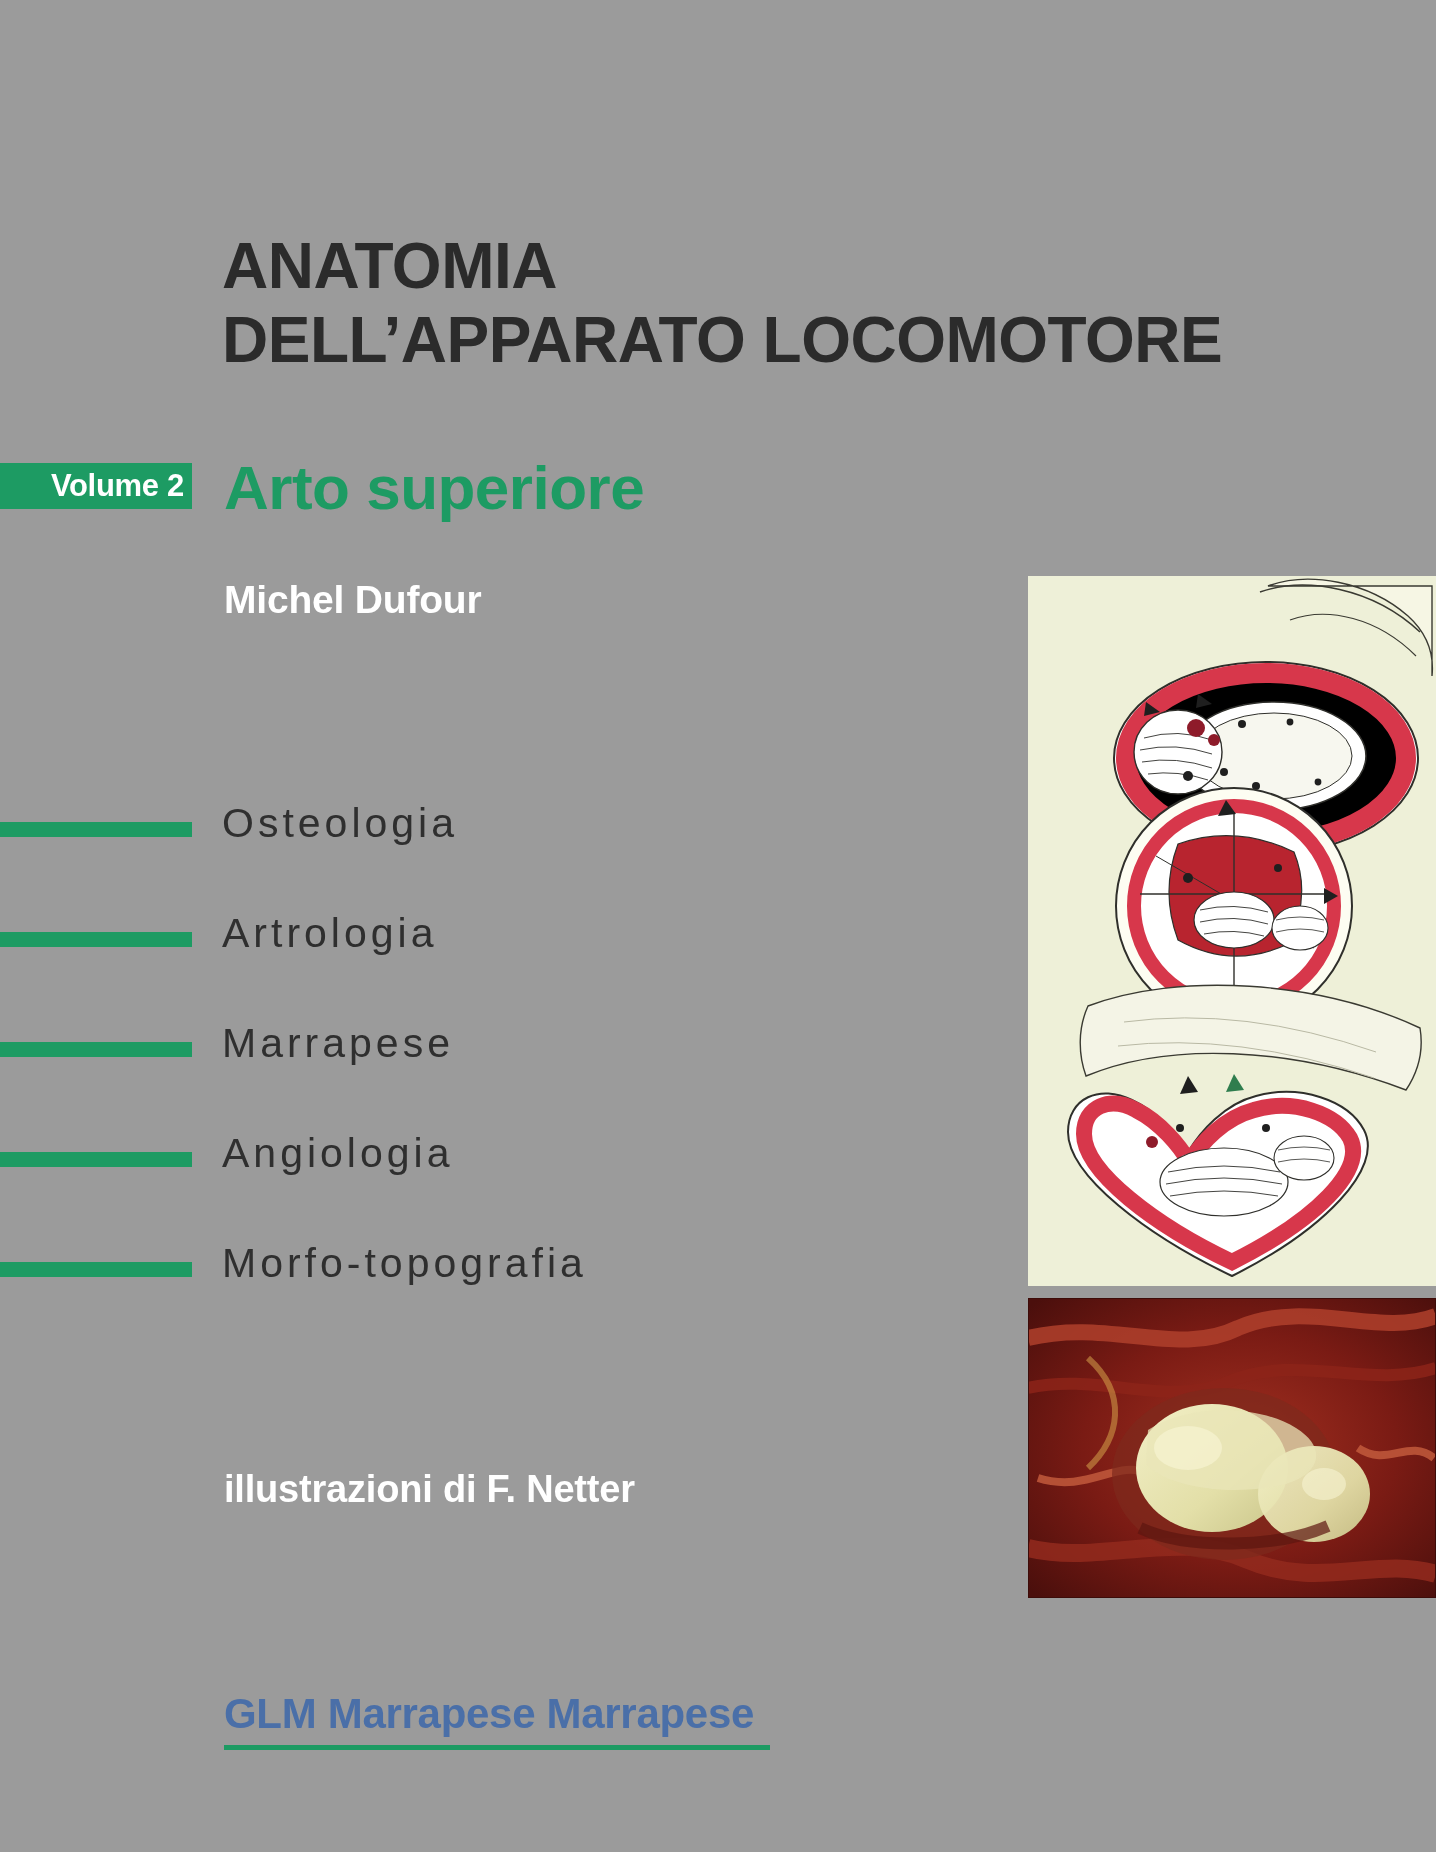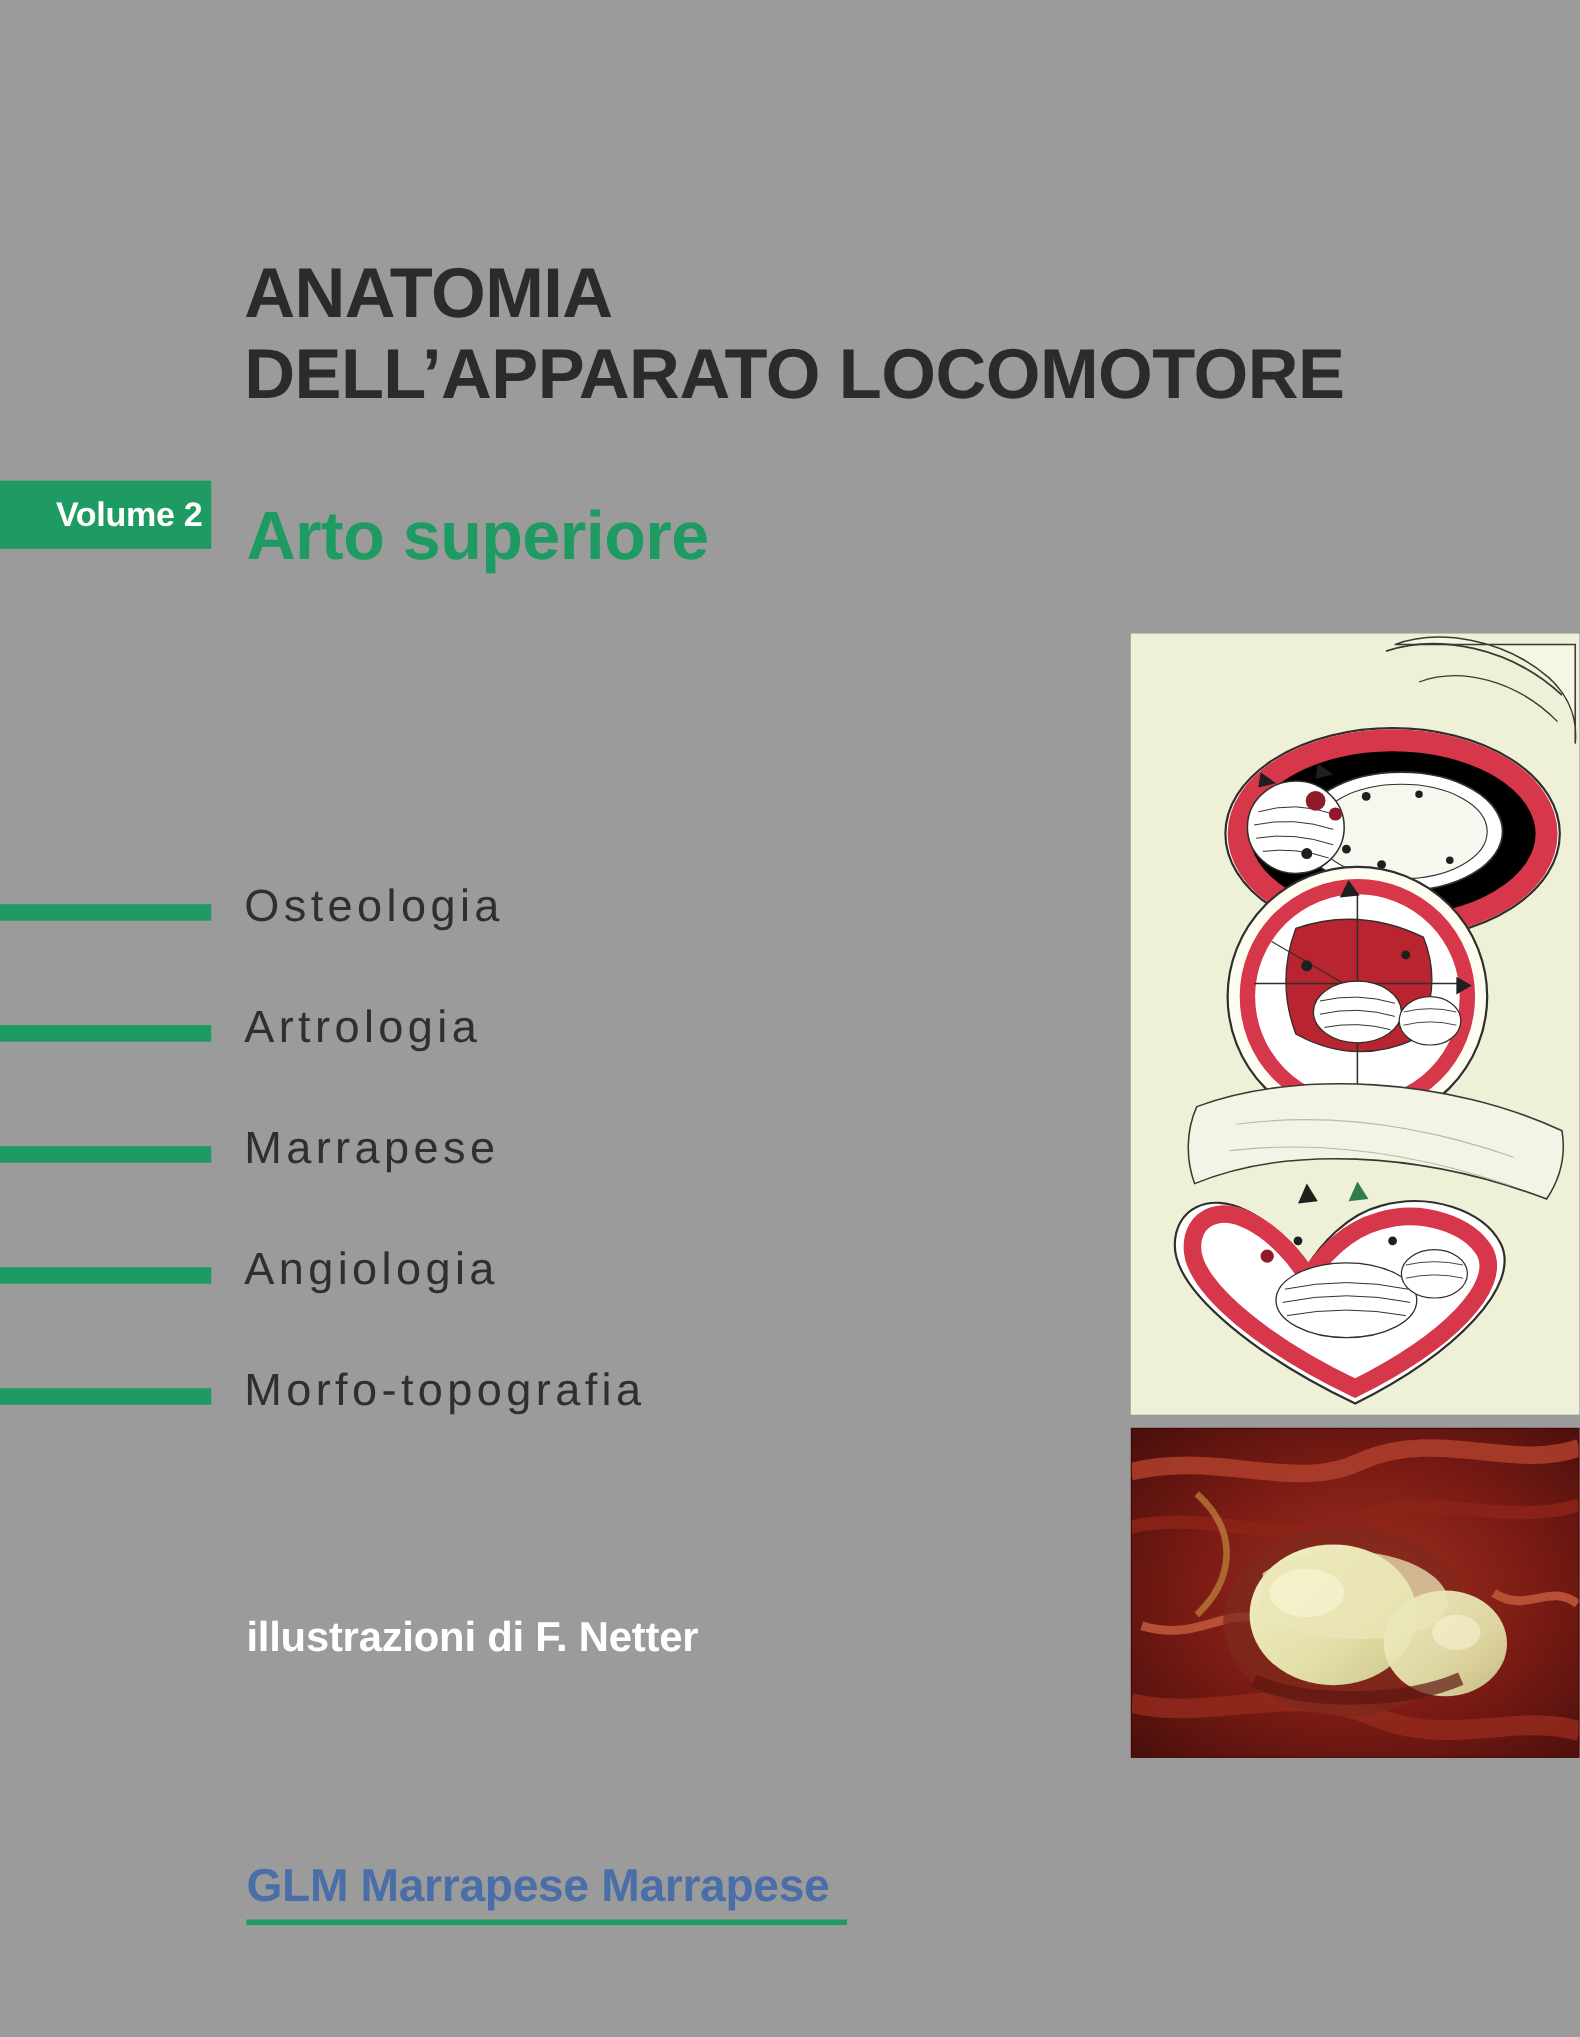--- a/index.html
+++ b/index.html
@@ -34,23 +34,23 @@
     color: #2b2b2b;
     letter-spacing: -0.5px;
     line-height: 1.16;
     font-family: "Liberation Sans", sans-serif;
   }
 
   
   .volume-badge {
     position: absolute;
     left: 0px;
-    top: 437px;
+    top: 463px;
     width: 192px;
-    height: 62px;
+    height: 46px;
     background: #1d9b63;
     color: #ffffff;
     font-size: 31px;
     font-weight: bold;
     display: flex;
     align-items: center;
     justify-content: flex-end;
     padding-right: 8px;
     box-sizing: border-box;
     letter-spacing: -0.3px;
@@ -163,20 +163,21 @@
 
   <div class="title-block">
     <div class="title-line">ANATOMIA</div>
     <div class="title-line">DELL’APPARATO LOCOMOTORE</div>
   </div>
 
   <div class="volume-badge">Volume 2</div>
 
   <div class="subtitle">Arto superiore</div>
 
+  <div class="author">Michel Dufour</div>
 
   <div class="topics">
     <div class="topic-row">
       <div class="topic-rule"></div>
       <div class="topic-label">Osteologia</div>
     </div>
     <div class="topic-row">
       <div class="topic-rule"></div>
       <div class="topic-label">Artrologia</div>
     </div>

